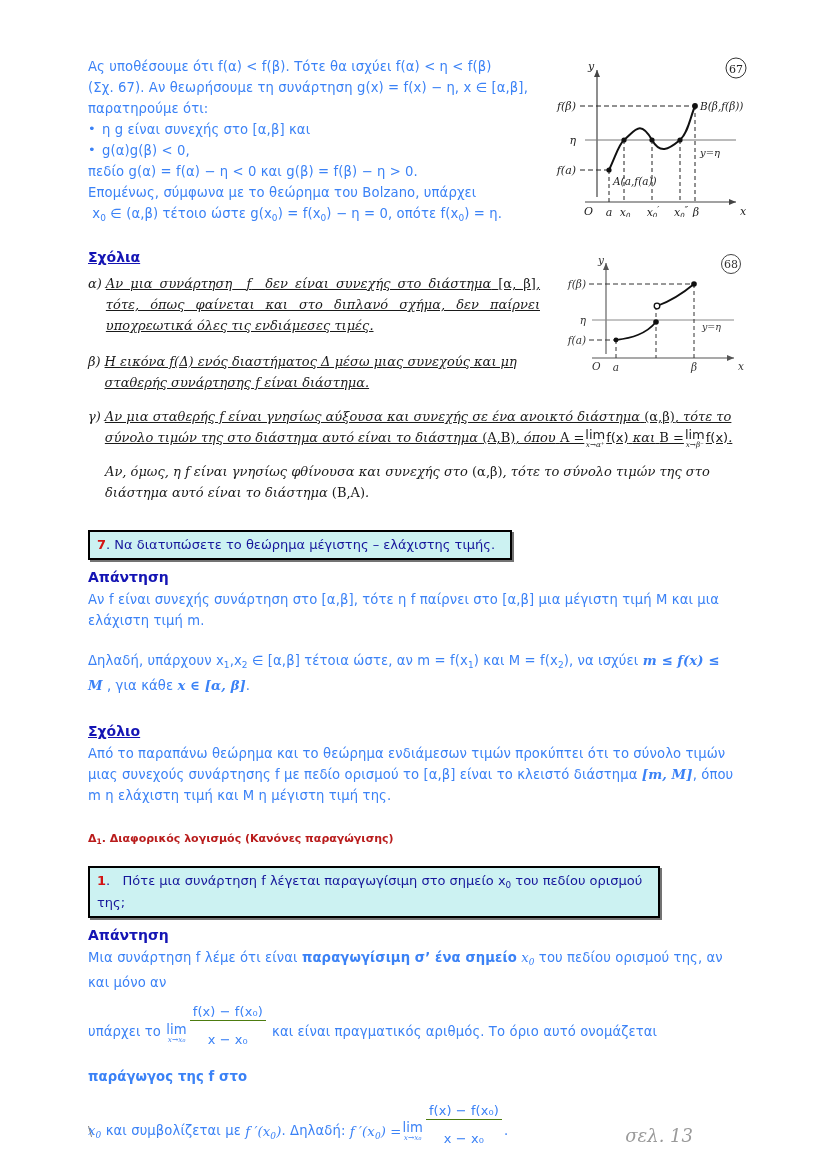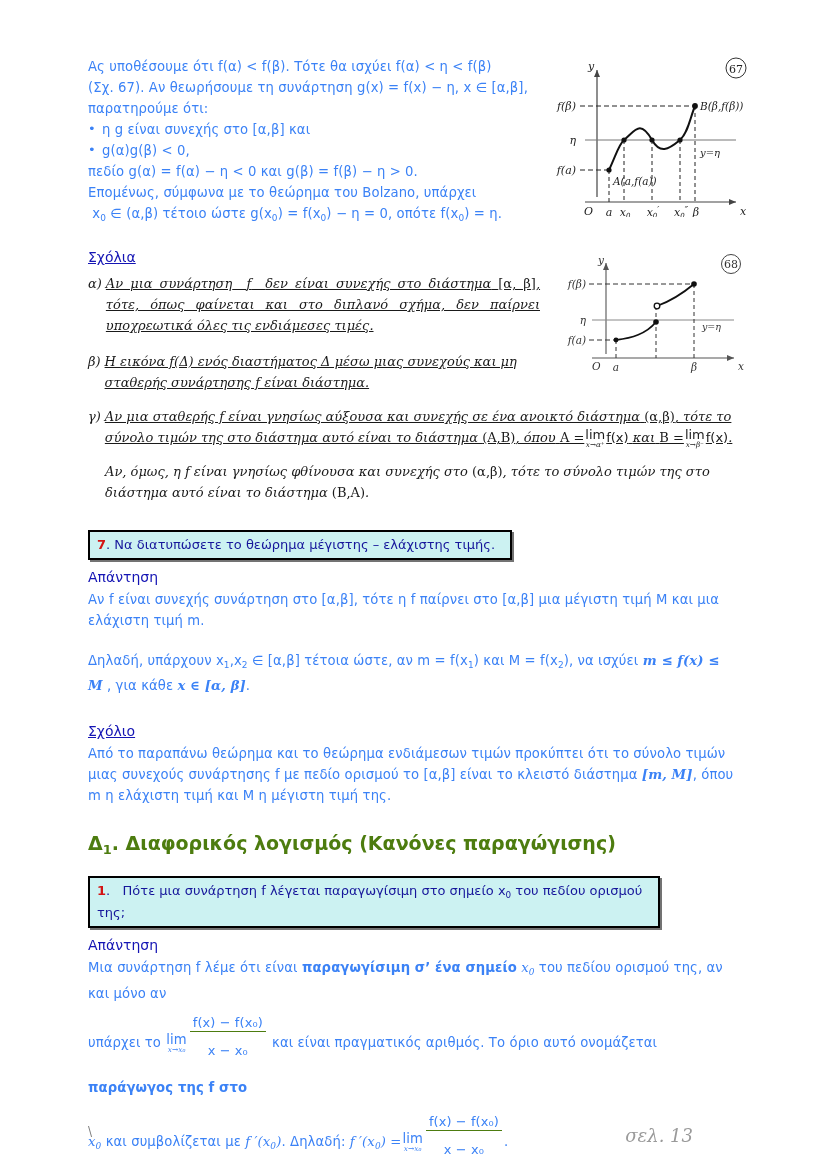--- a/index.html
+++ b/index.html
@@ -37,29 +37,29 @@
   .sub { font-size: 0.68em; vertical-align: -0.32em; }
   
   .eq {
     font-family: "DejaVu Sans", "Liberation Sans", sans-serif;
     white-space: nowrap;
   }
 
   
   .h-blue {
     color: #1414b4;
-    font-weight: normal;
+    font-weight: bold;
     font-size: 14px;
     margin: 0;
   }
   .h-blue.under { text-decoration: underline; }
   .h-red {
-    color: #4d7c0f;
+    color: #b91c1c;
     font-weight: bold;
-    font-size: 19px;
+    font-size: 11px;
     margin: 0;
   }
 
   
   .qbox {
     background: #ccf2f2;
     border: 2px solid #000000;
     box-sizing: border-box;
     padding: 4px 8px 5px 7px;
     font-size: 13px;

